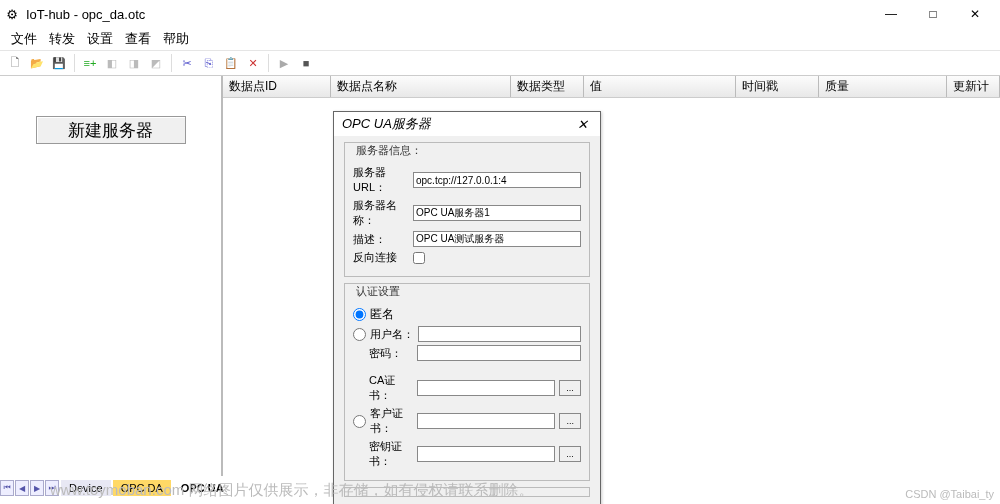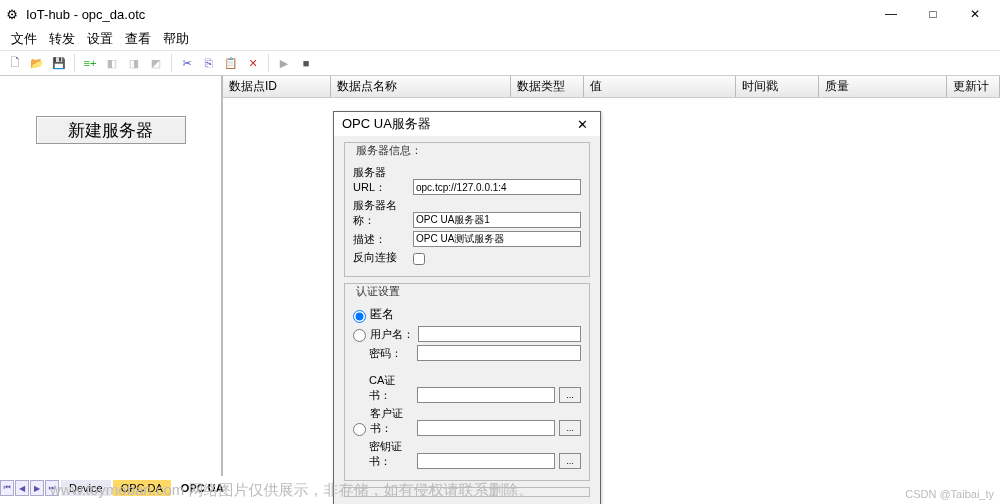--- a/index.html
+++ b/index.html
@@ -22,27 +22,27 @@
 .gridhead { height: 22px; background: linear-gradient(#fcfcfc,#e8e8e8); display: flex; font-size: 12px; border-bottom: 1px solid #ccc; }
 .gridhead .col { border-right: 1px solid #bbb; padding: 2px 6px; display: flex; align-items: center; }
 .gridbody { flex: 1; background: #fff; position: relative; }
 .tabstrip { height: 24px; display: flex; align-items: center; padding: 2px 0; font-size: 11px; }
 .navbtn { width: 14px; height: 16px; background: #eef; border: 1px solid #aac; display: flex; align-items: center; justify-content: center; font-size: 8px; color: #55a; margin-right: 1px; }
 .tab { padding: 2px 8px; margin: 0 1px; }
 .tab.dev { background: #e8e8f4; }
 .tab.opcda { background: #ffd966; }
 .tab.opcua { background: #fff; font-weight: bold; text-align: right; }
 .dialog { position: absolute; left: 333px; top: 111px; width: 268px; background: #f0f0f0; border: 1px solid #666; box-shadow: 1px 1px 3px rgba(0,0,0,.2); font-size: 12px; }
-.dlgtitle { height: 24px; background: #fff; display: flex; align-items: center; padding: 0 8px; font-size: 13px; }
+.dlgtitle { height: 24px; background: #fff; display: flex; align-items: center; padding: 0 8px; font-size: 13px; font-style: italic; }
 .dlgtitle span:first-child { flex: 1; }
 .dlgclose { font-size: 13px; cursor: pointer; padding: 0 4px; }
 .dlgbody { padding: 6px 10px 10px 10px; }
 .fieldset { border: 1px solid #bbb; margin-bottom: 6px; padding: 0 8px 8px 8px; }
 .fieldset .legend { font-size: 11px; color: #333; margin: -13px 0 4px 0; background: #f0f0f0; display: inline-block; padding: 0 3px; }
-.row { display: flex; align-items: flex-end; margin: 3px 0; }
+.row { display: flex; align-items: center; margin: 3px 0; }
 .row label { width: 60px; font-size: 11px; text-align: left; }
 .row input[type=text] { flex: 1; height: 16px; border: 1px solid #888; font-size: 10px; padding: 0 2px; background: #fff; }
 .row input[type=checkbox] { width: 12px; height: 12px; }
 .row input[type=radio] { margin-right: 4px; }
 .browse { width: 22px; height: 16px; border: 1px solid #888; background: #f0f0f0; font-size: 9px; display: flex; align-items: center; justify-content: center; margin-left: 4px; }
 .watermark { position: absolute; bottom: 4px; left: 50px; font-size: 15px; color: #bbb; }
 .credit { position: absolute; bottom: 4px; right: 6px; font-size: 11px; color: #bbb; }
 .arrow { position: absolute; pointer-events: none; z-index: 10; }
 </style>
 </head>

